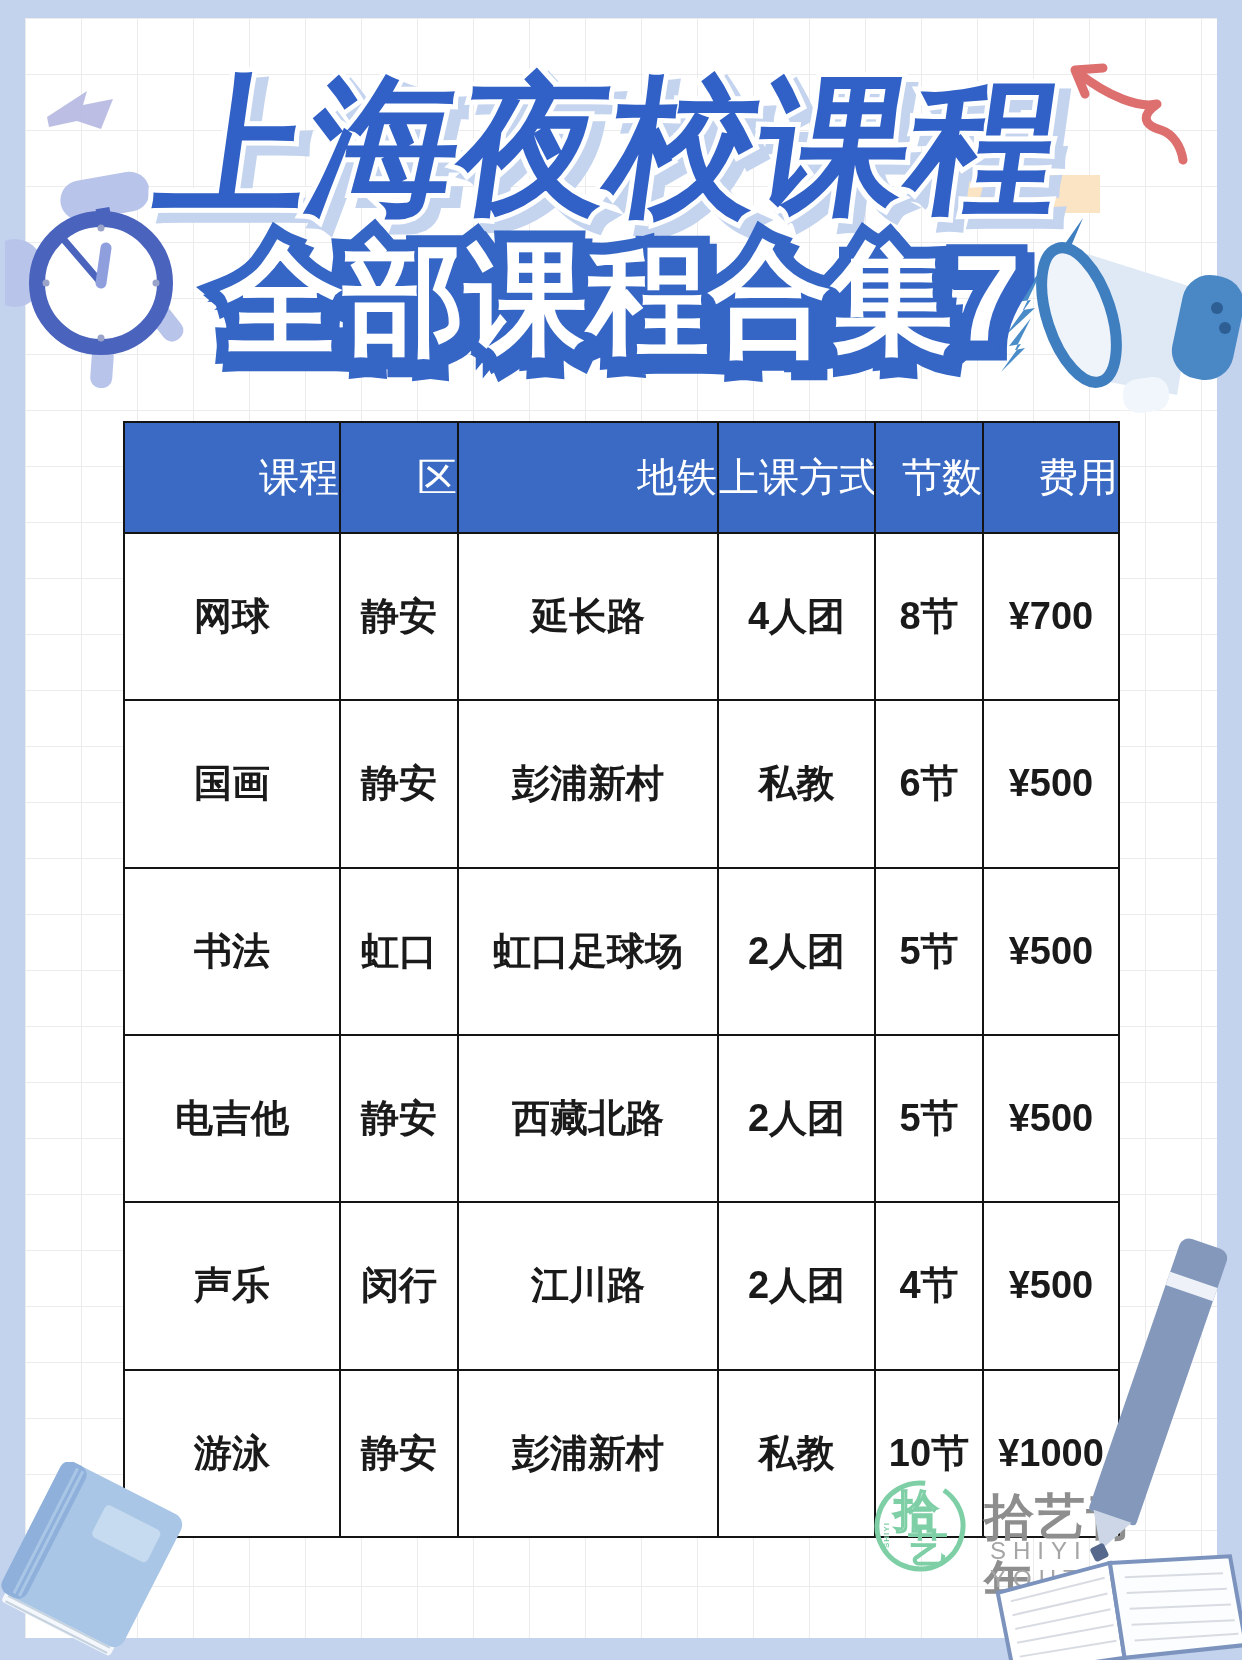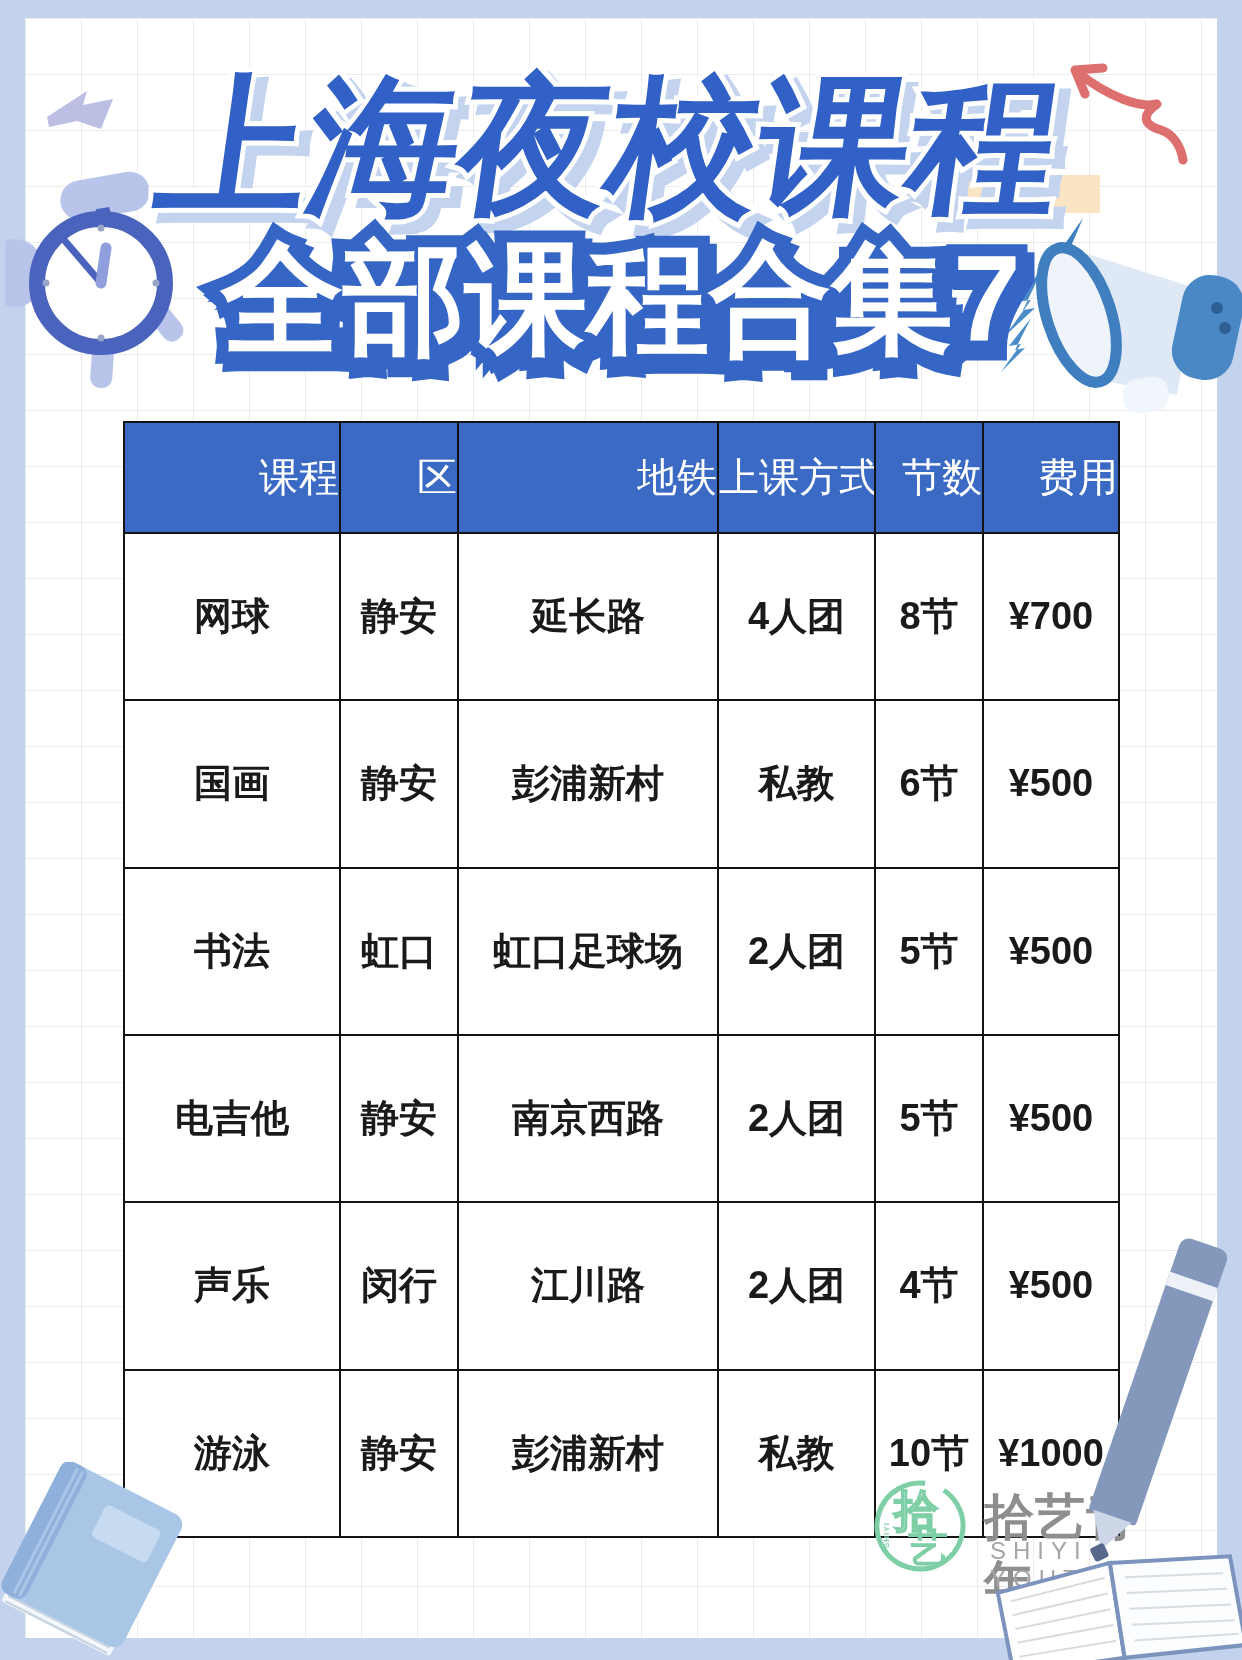--- a/index.html
+++ b/index.html
@@ -155,21 +155,21 @@
           <td>书法</td>
           <td>虹口</td>
           <td>虹口足球场</td>
           <td>2人团</td>
           <td>5节</td>
           <td>¥500</td>
         </tr>
         <tr>
           <td>电吉他</td>
           <td>静安</td>
-          <td>南京西路</td>
+          <td>西藏北路</td>
           <td>2人团</td>
           <td>5节</td>
           <td>¥500</td>
         </tr>
         <tr>
           <td>声乐</td>
           <td>闵行</td>
           <td>江川路</td>
           <td>2人团</td>
           <td>4节</td>

